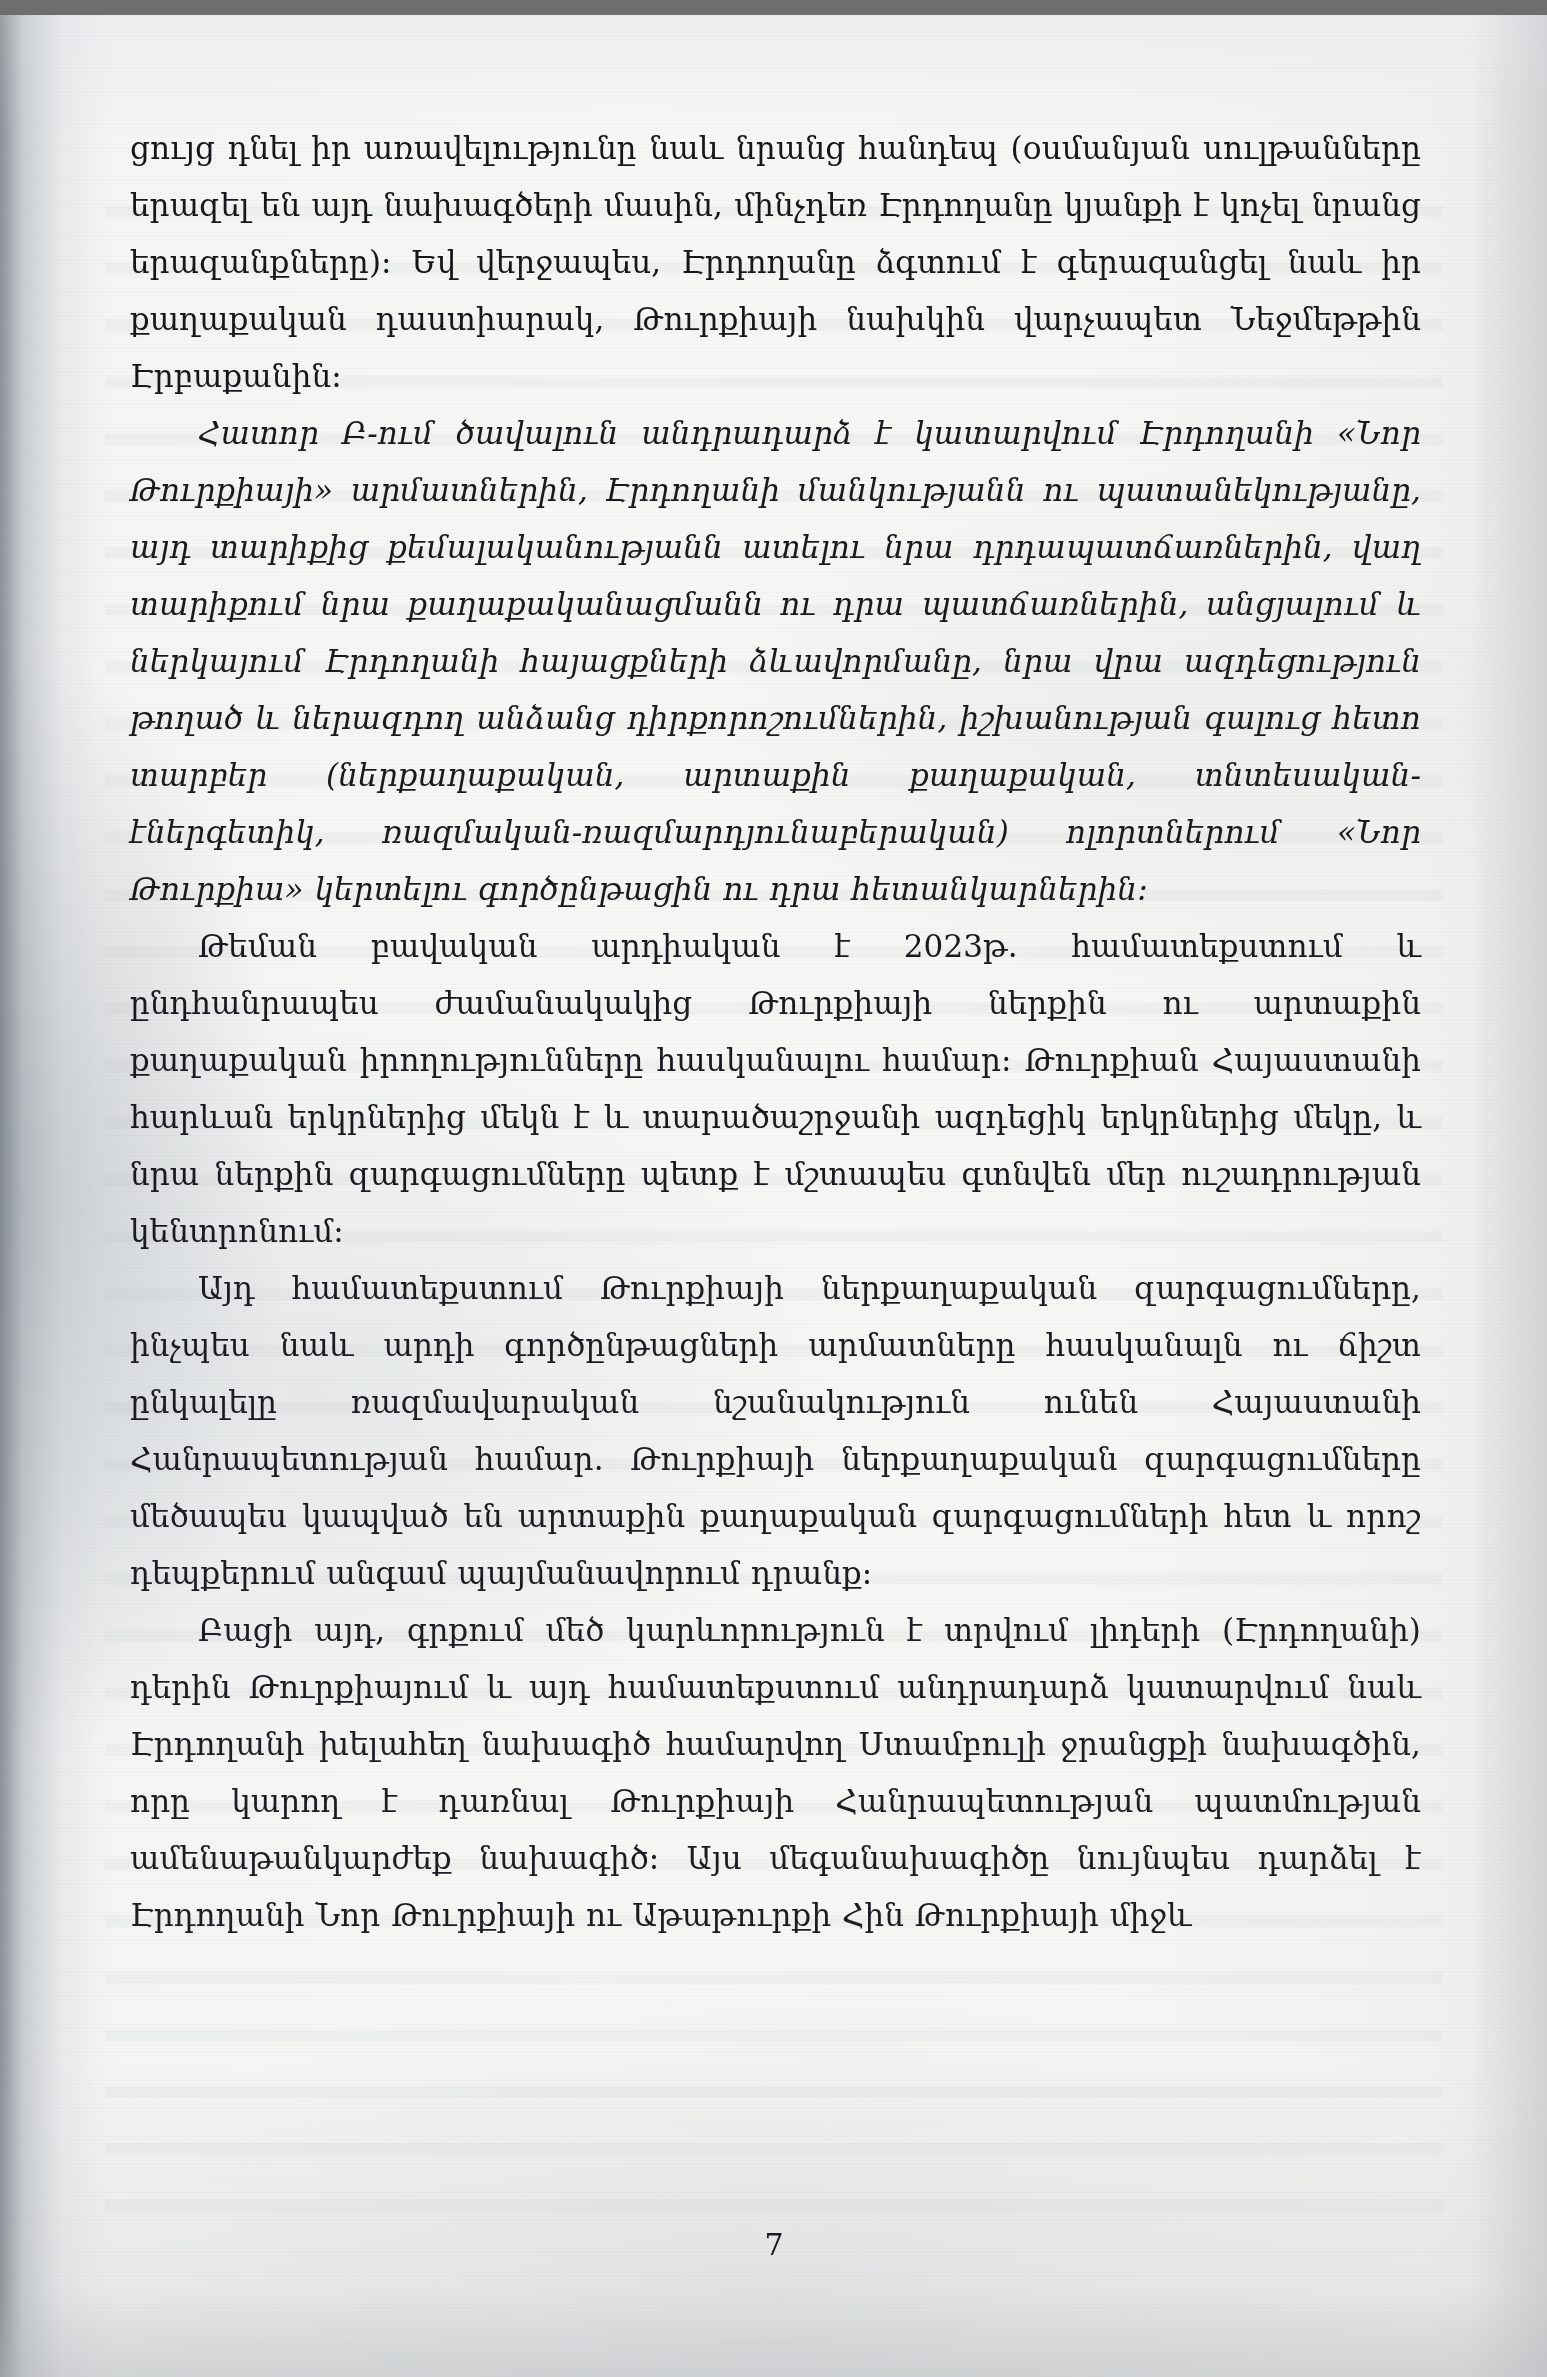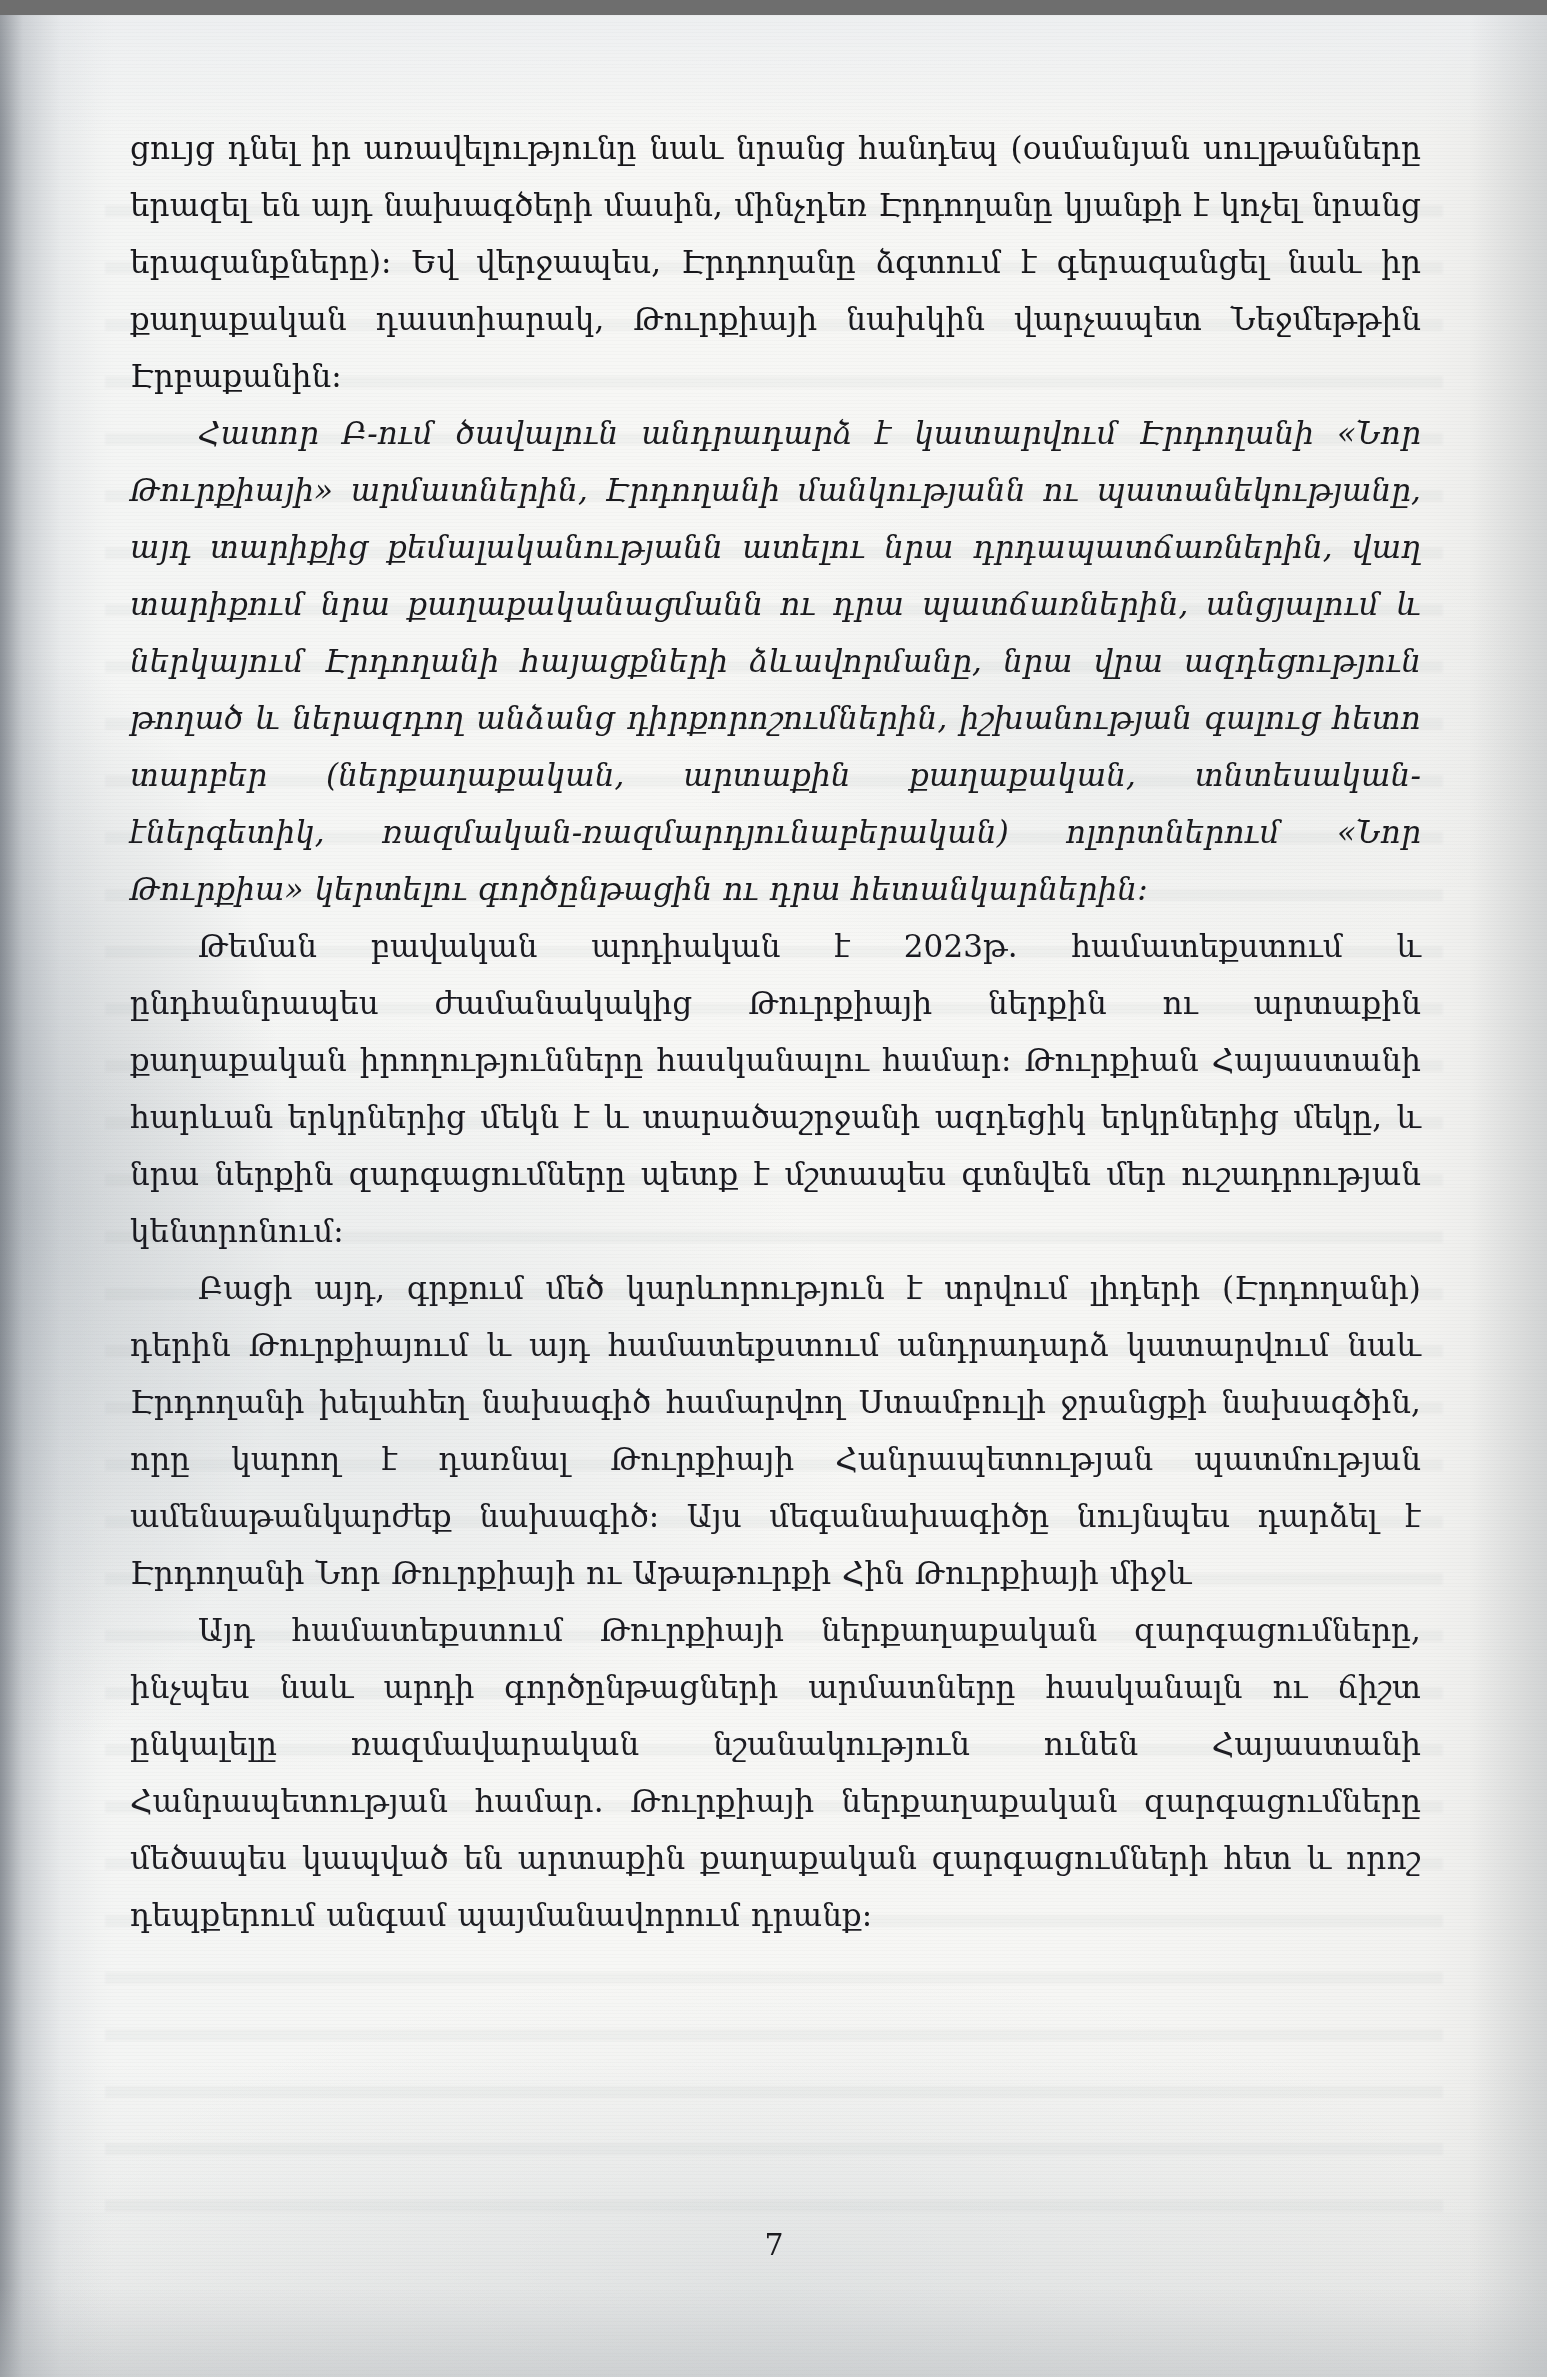--- a/index.html
+++ b/index.html
@@ -159,22 +159,22 @@
   <div class="paper-base"></div>
   <div class="paper-vgrad"></div>
   <div class="paper-blotch"></div>
   <div class="ghost-text"></div>
   <div class="scan-lines"></div>
 
   <div class="textblock">
     <p class="cont">ցույց դնել իր առավելությունը նաև նրանց հանդեպ (օսմանյան սուլթանները երազել են այդ նախագծերի մասին, մինչդեռ Էրդողանը կյանքի է կոչել նրանց երազանքները): Եվ վերջապես, Էրդողանը ձգտում է գերազանցել նաև իր քաղաքական դաստիարակ, Թուրքիայի նախկին վարչապետ Նեջմեթթին Էրբաքանին:</p>
     <p class="indent">Հատոր Բ-ում ծավալուն անդրադարձ է կատարվում Էրդողանի «Նոր Թուրքիայի» արմատներին, Էրդողանի մանկությանն ու պատանեկությանը, այդ տարիքից քեմալականությանն ատելու նրա դրդապատճառներին, վաղ տարիքում նրա քաղաքականացմանն ու դրա պատճառներին, անցյալում և ներկայում Էրդողանի հայացքների ձևավորմանը, նրա վրա ազդեցություն թողած և ներազդող անձանց դիրքորոշումներին, իշխանության գալուց հետո տարբեր (ներքաղաքական, արտաքին քաղաքական, տնտեսական-էներգետիկ, ռազմական-ռազմարդյունաբերական) ոլորտներում «Նոր Թուրքիա» կերտելու գործընթացին ու դրա հետանկարներին:</p>
     <p class="indent">Թեման բավական արդիական է 2023թ. համատեքստում և ընդհանրապես ժամանակակից Թուրքիայի ներքին ու արտաքին քաղաքական իրողությունները հասկանալու համար: Թուրքիան Հայաստանի հարևան երկրներից մեկն է և տարածաշրջանի ազդեցիկ երկրներից մեկը, և նրա ներքին զարգացումները պետք է մշտապես գտնվեն մեր ուշադրության կենտրոնում:</p>
+    <p class="indent">Այդ համատեքստում Թուրքիայի ներքաղաքական զարգացումները, ինչպես նաև արդի գործընթացների արմատները հասկանալն ու ճիշտ ընկալելը ռազմավարական նշանակություն ունեն Հայաստանի Հանրապետության համար. Թուրքիայի ներքաղաքական զարգացումները մեծապես կապված են արտաքին քաղաքական զարգացումների հետ և որոշ դեպքերում անգամ պայմանավորում դրանք:</p>
     <p class="indent">Բացի այդ, գրքում մեծ կարևորություն է տրվում լիդերի (Էրդողանի) դերին Թուրքիայում և այդ համատեքստում անդրադարձ կատարվում նաև Էրդողանի խելահեղ նախագիծ համարվող Ստամբուլի ջրանցքի նախագծին, որը կարող է դառնալ Թուրքիայի Հանրապետության պատմության ամենաթանկարժեք նախագիծ: Այս մեգանախագիծը նույնպես դարձել է Էրդողանի Նոր Թուրքիայի ու Աթաթուրքի Հին Թուրքիայի միջև</p>
-    <p class="indent">Այդ համատեքստում Թուրքիայի ներքաղաքական զարգացումները, ինչպես նաև արդի գործընթացների արմատները հասկանալն ու ճիշտ ընկալելը ռազմավարական նշանակություն ունեն Հայաստանի Հանրապետության համար. Թուրքիայի ներքաղաքական զարգացումները մեծապես կապված են արտաքին քաղաքական զարգացումների հետ և որոշ դեպքերում անգամ պայմանավորում դրանք:</p>
   </div>
 
   <div class="folio">7</div>
 
   <div class="binding-shadow"></div>
   <div class="edge-fade-right"></div>
   <div class="edge-fade-bottom"></div>
 
 </div>
 

